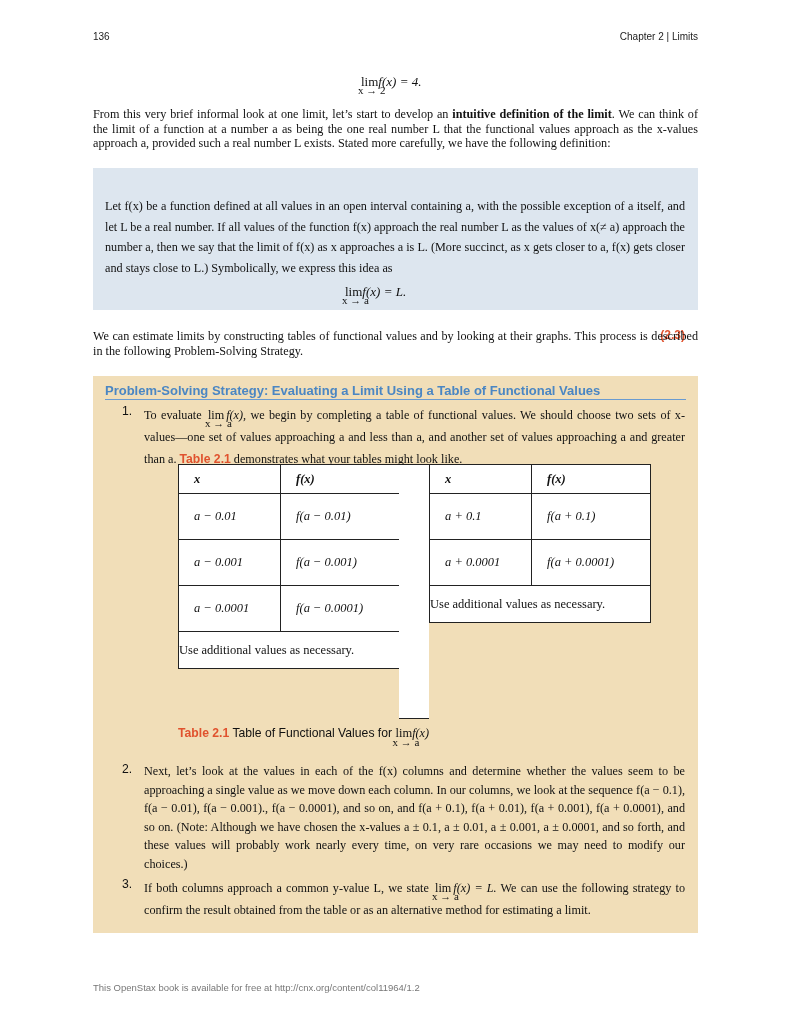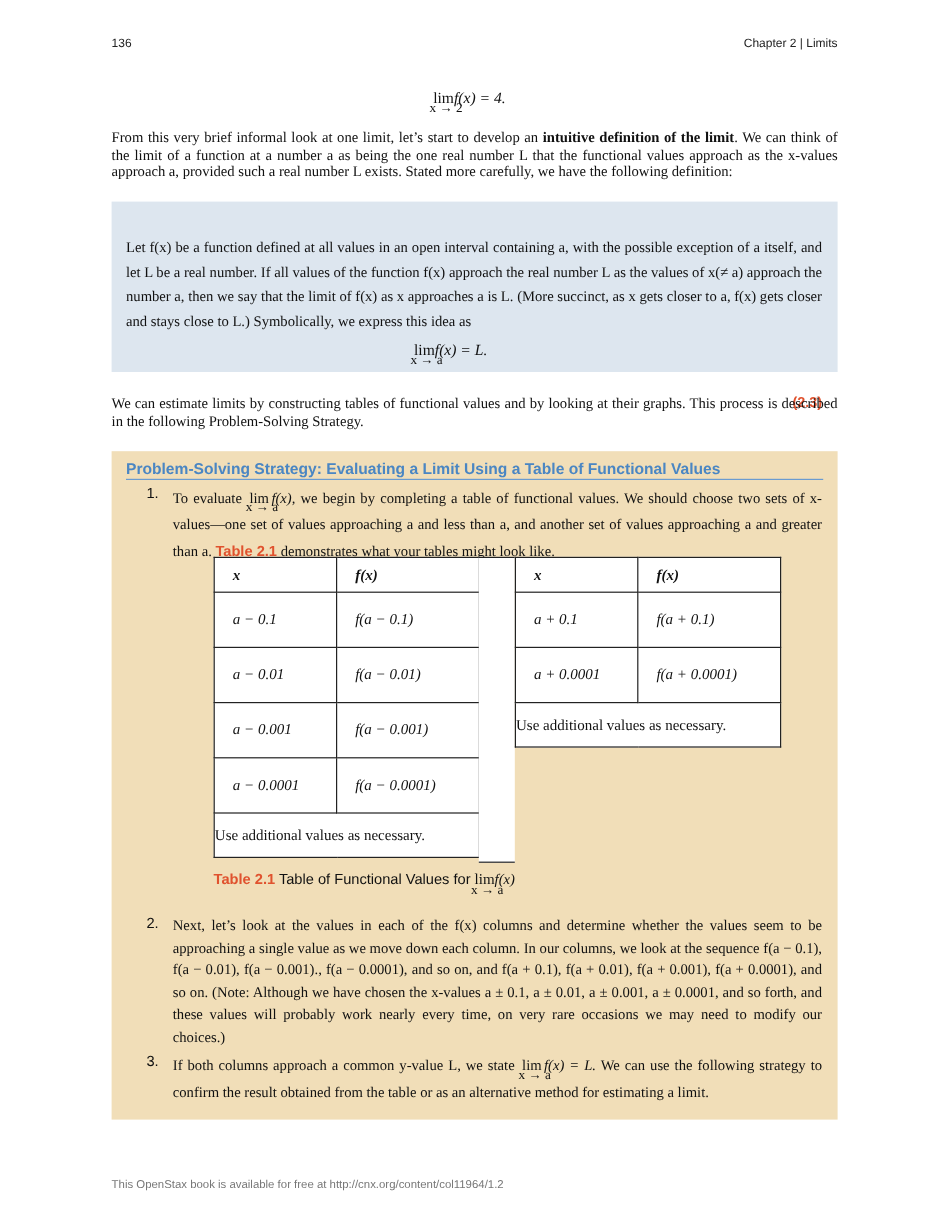--- a/index.html
+++ b/index.html
@@ -61,24 +61,20 @@
   </div>
 
   <div class="tablewrap">
     <table class="ft" style="left:0; width:222px;">
       <tbody>
           <tr class="h">
             <td style="width:86px;">x</td>
             <td>f(x)</td>
           </tr>
       <tr>
-            <td class="it">a − 0.1</td>
-            <td class="it">f(a − 0.1)</td>
-          </tr>
-      <tr>
             <td class="it">a − 0.01</td>
             <td class="it">f(a − 0.01)</td>
           </tr>
       <tr>
             <td class="it">a − 0.001</td>
             <td class="it">f(a − 0.001)</td>
           </tr>
       <tr>
             <td class="it">a − 0.0001</td>
             <td class="it">f(a − 0.0001)</td>

